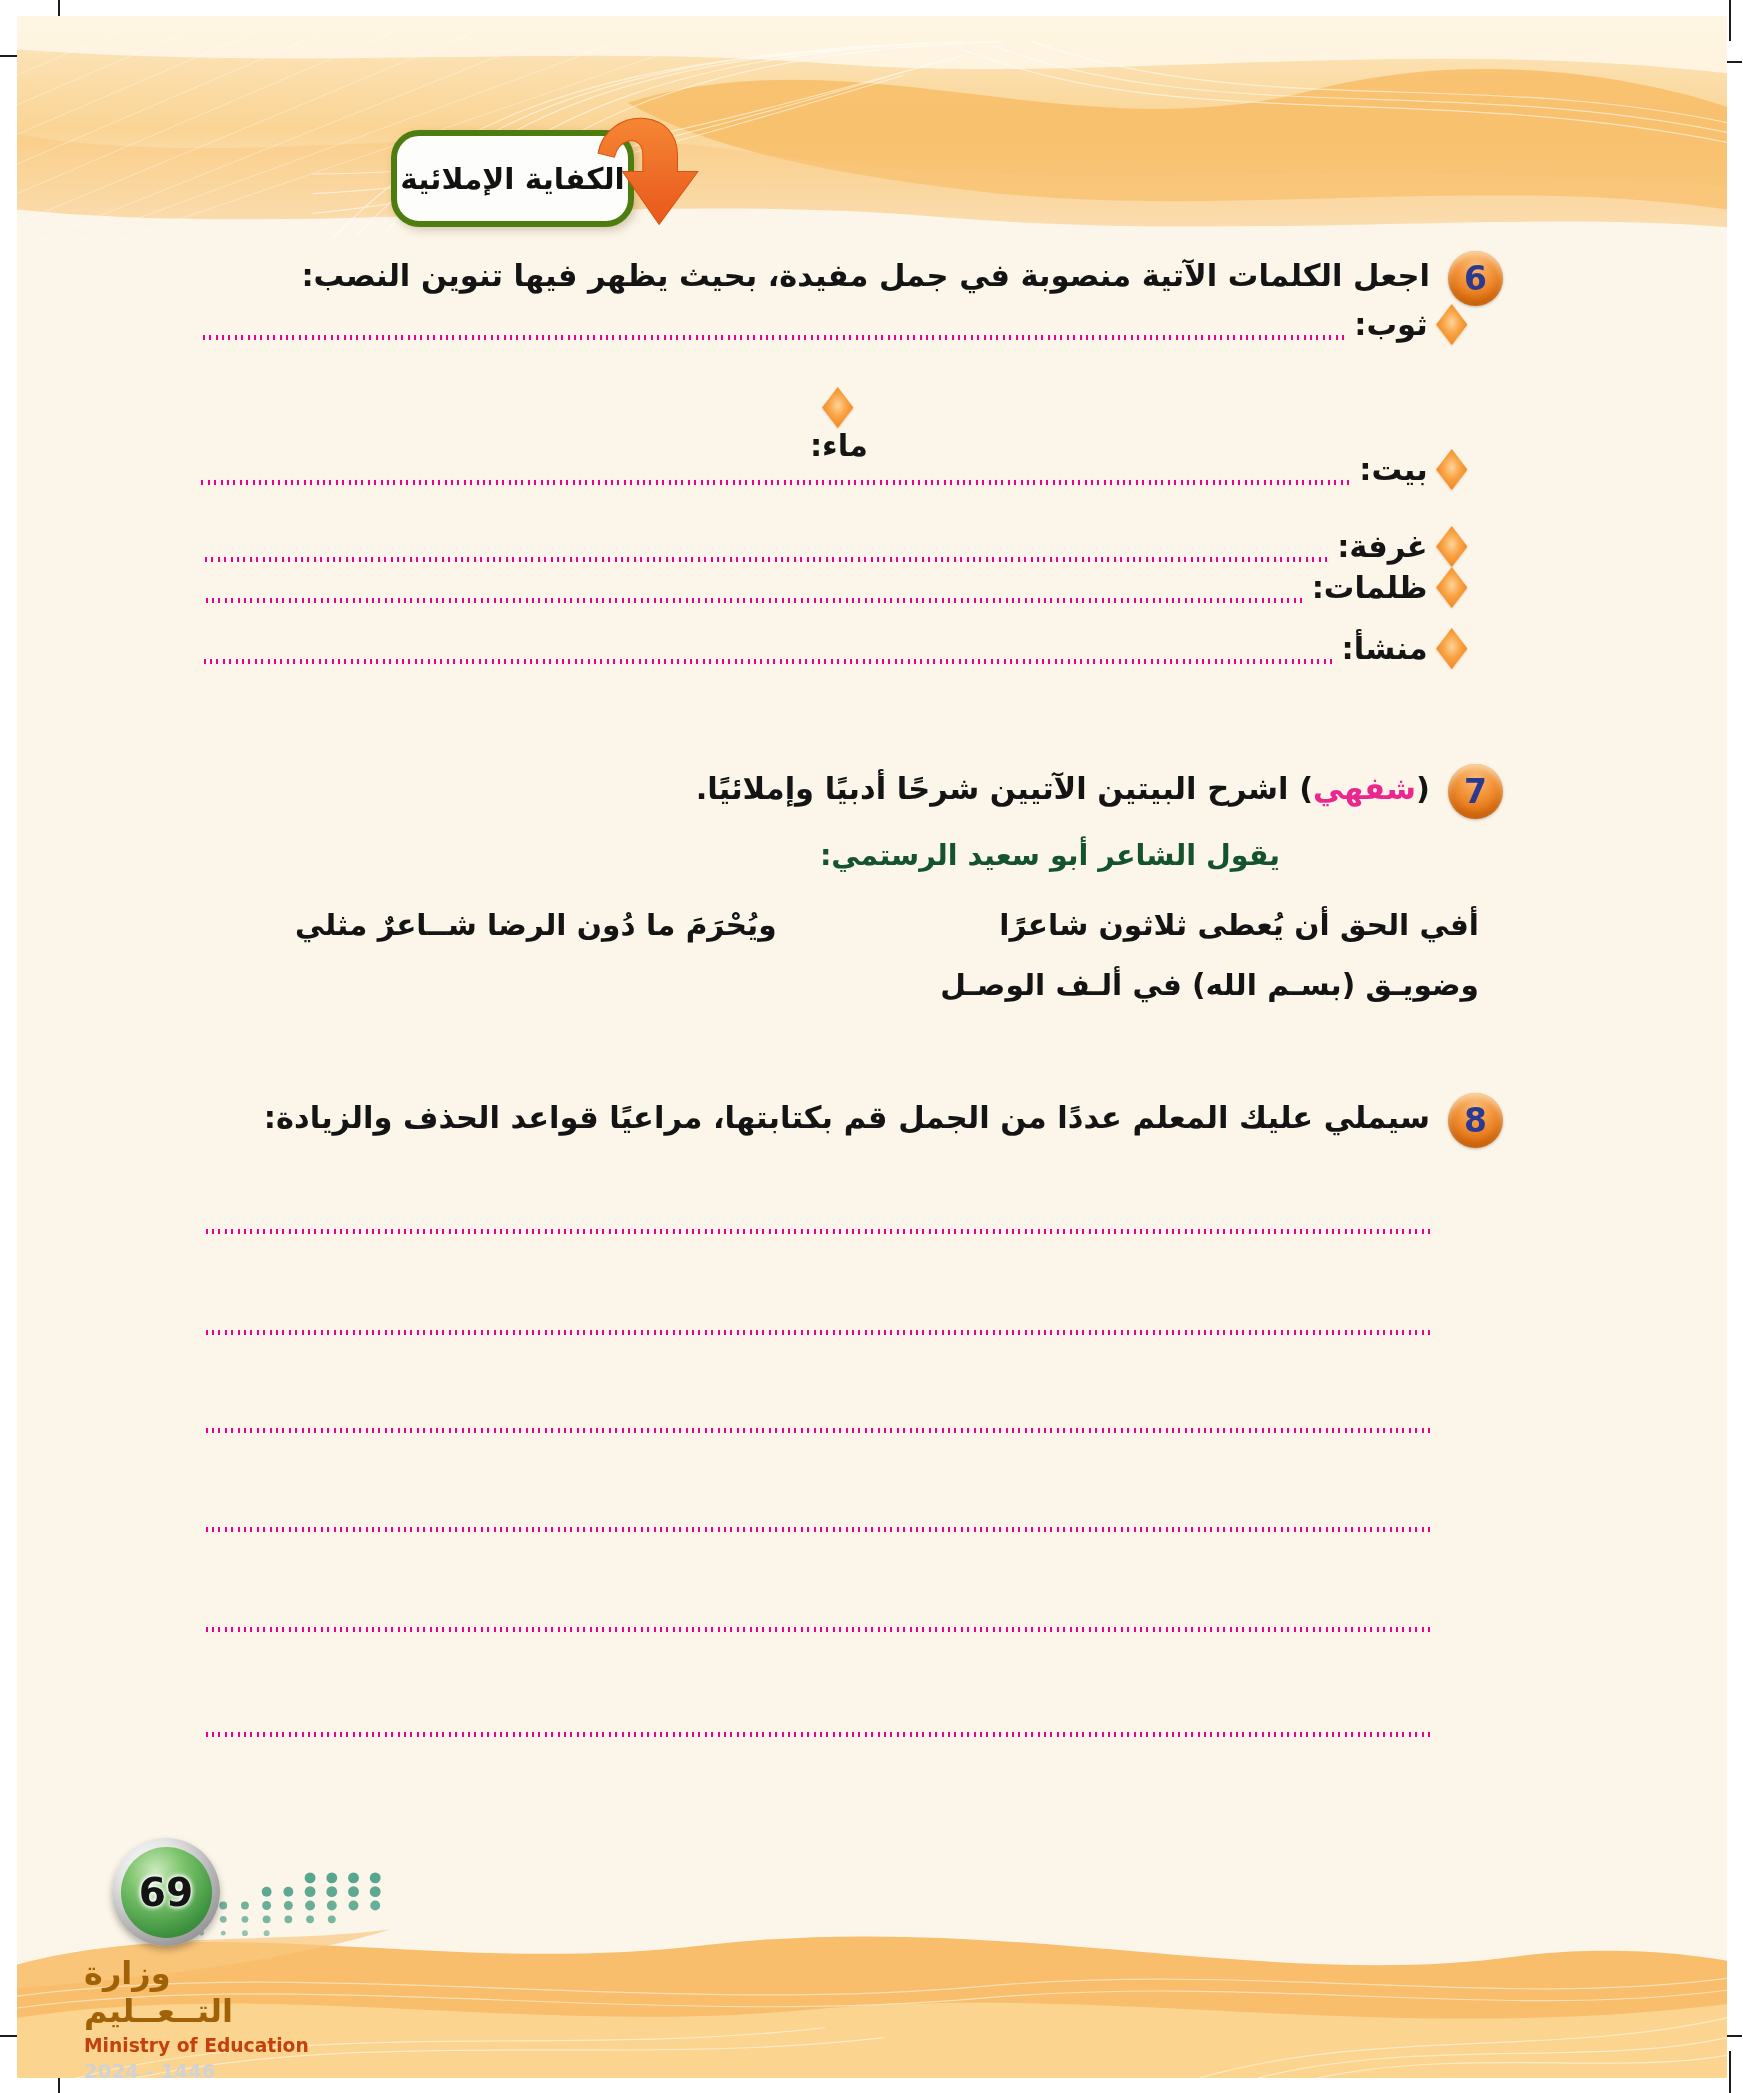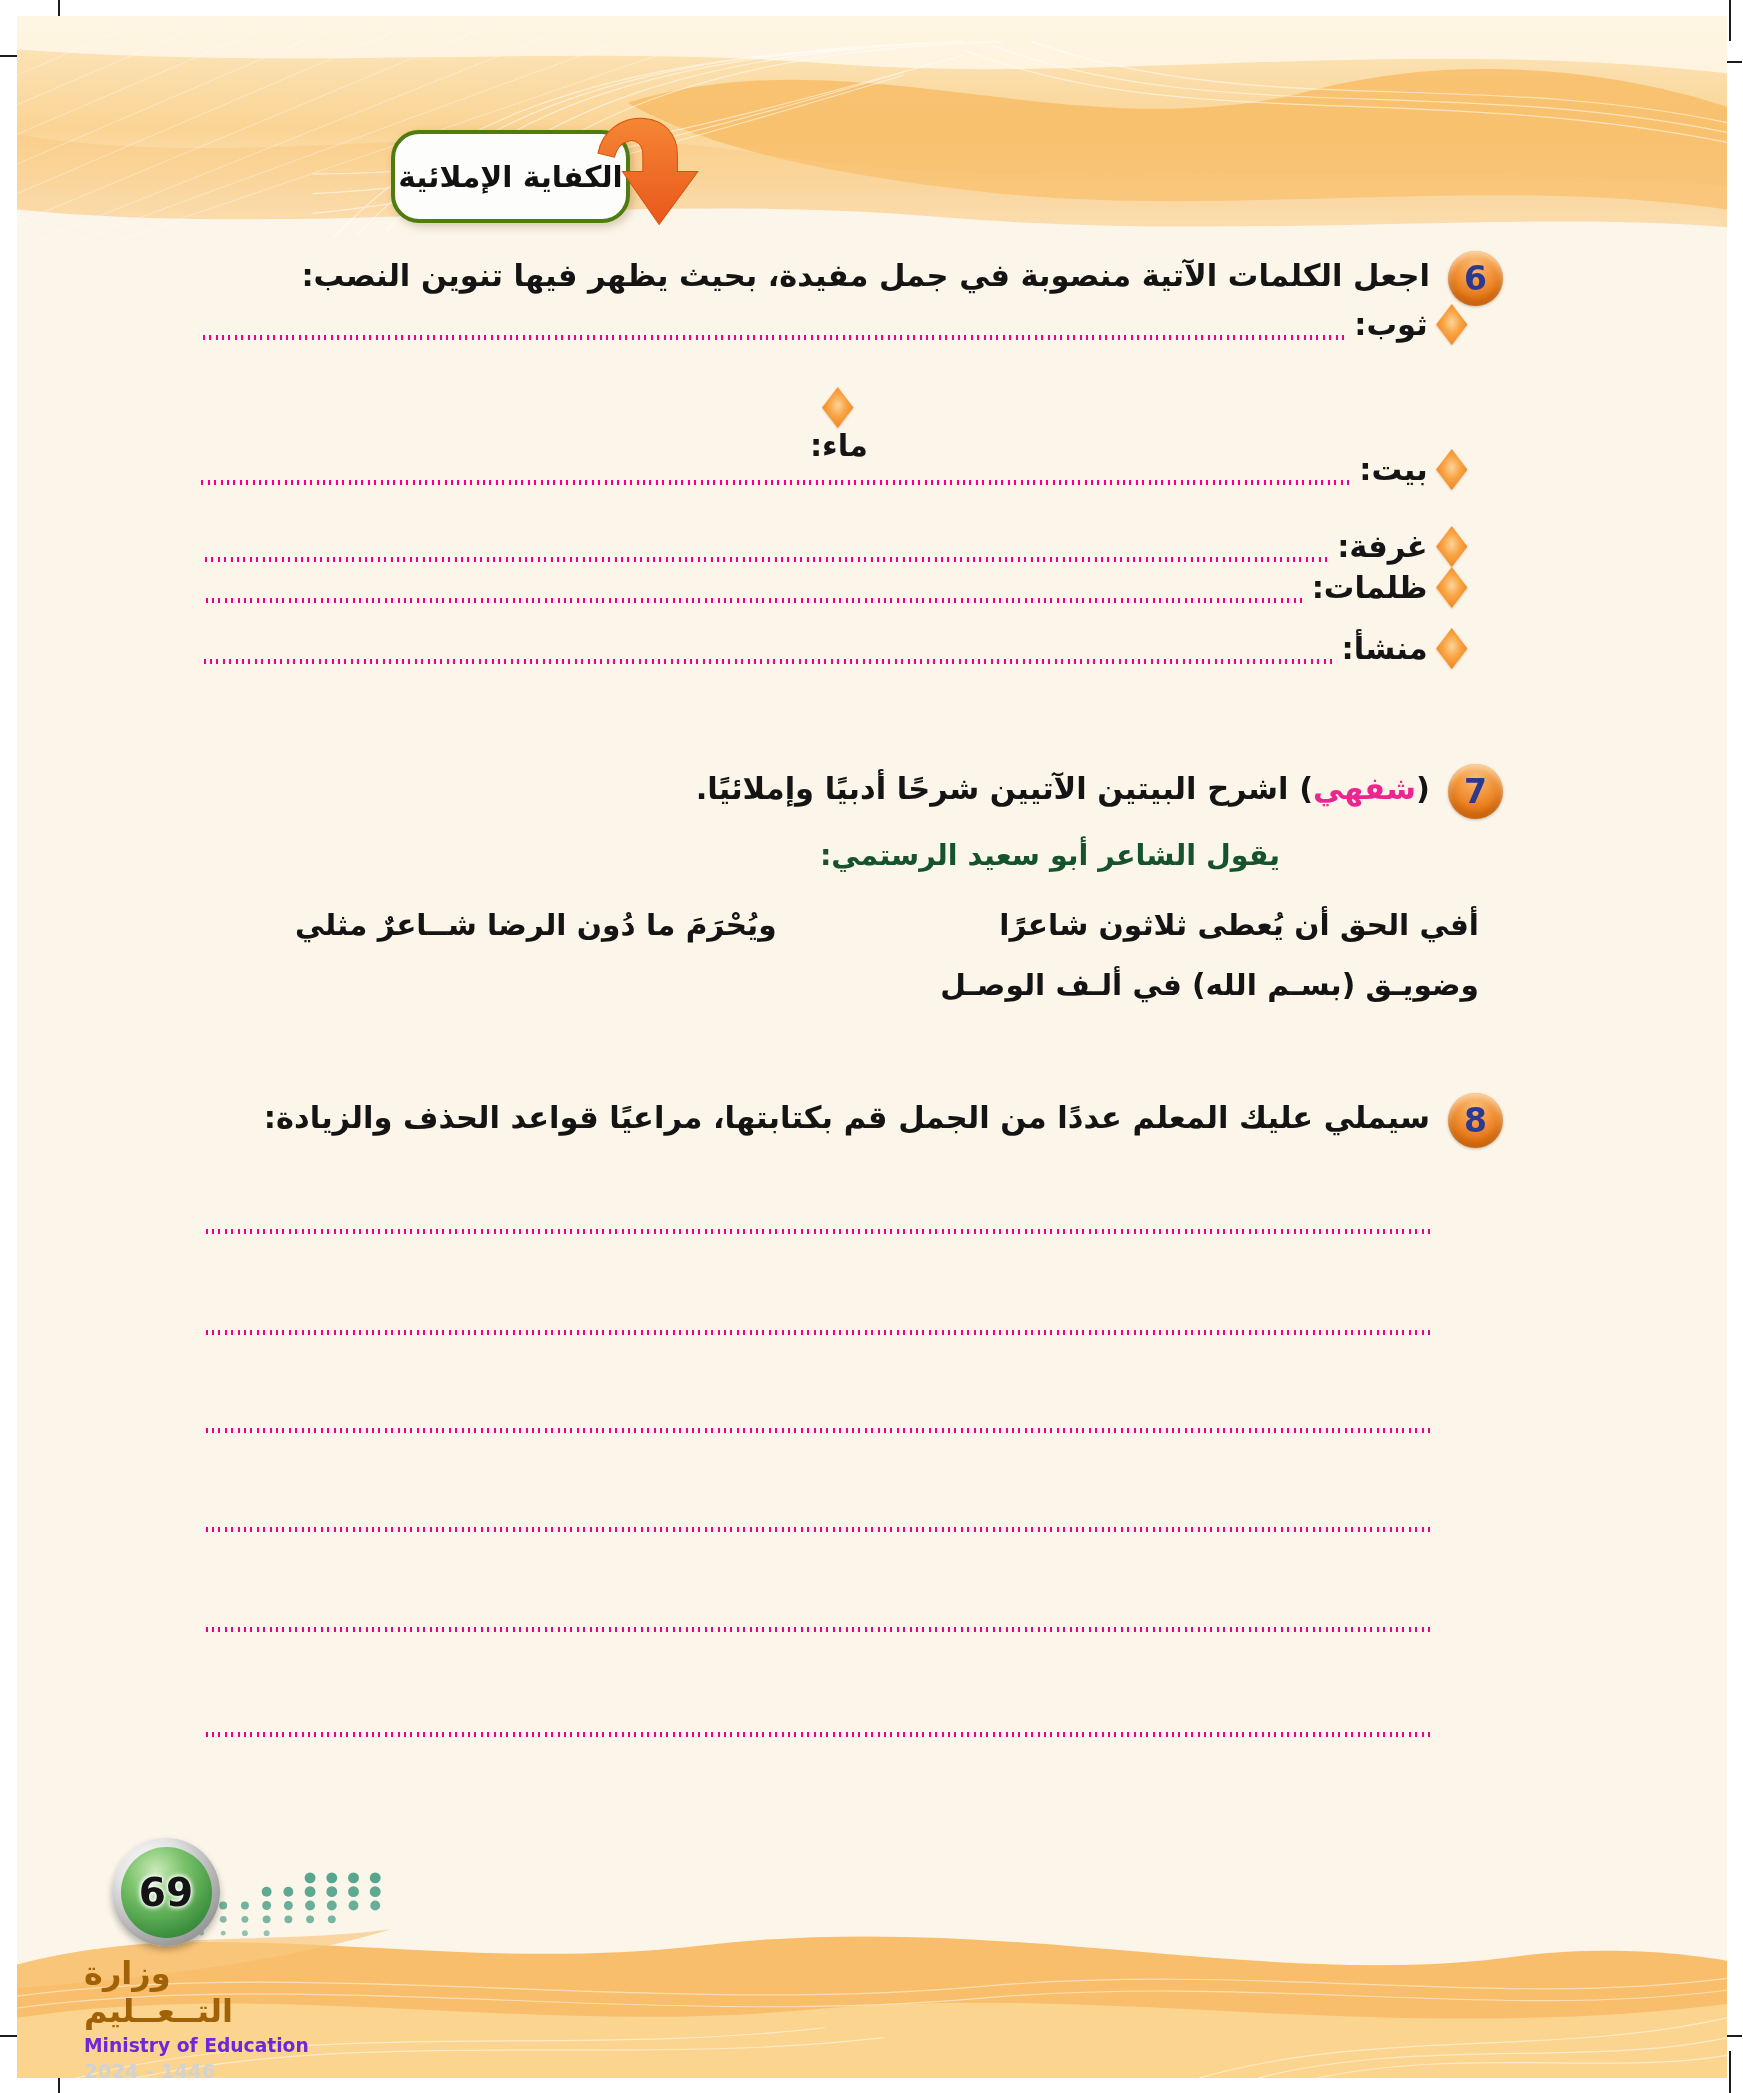--- a/index.html
+++ b/index.html
@@ -13,21 +13,21 @@
   
   .crop { position:absolute; background:#1c1c1c; }
 
   
   .header-art { position:absolute; left:17.7px; top:15.8px; width:1710px; height:227px; }
   .footer-art { position:absolute; left:17.7px; top:1870px; width:1710px; height:208px; }
 
   
   .title-badge {
     position:absolute; left:392px; top:130px; width:231px; height:85px;
-    background:#FDFDFB; border:4px solid #4d7c0f; border-radius:28px;
+    background:#FDFDFB; border:6px solid #4d7c0f; border-radius:28px;
     box-shadow:3px 3.9px 8.9px rgba(120,90,40,.28);
     display:flex; align-items:center; justify-content:center;
   }
   .title-text { font-size:29.6px; font-weight:bold; color:#121212; white-space:nowrap; }
   .title-arrow { position:absolute; left:597px; top:112px; width:112px; height:118px; }
 
   
   .qbadge {
     position:absolute; right:240px; width:55px; height:55px; border-radius:50%;
     background:radial-gradient(circle at 50% 26%, #F9BC78 0%, #F29136 40%, #E87713 72%, #D96B0C 100%);
@@ -71,21 +71,21 @@
     width:91px; height:91px; border-radius:50%;
     background:radial-gradient(circle at 38% 26%, #CBE9BB 0%, #7CC46C 32%, #3F9340 72%, #2C6F31 100%);
     display:flex; align-items:center; justify-content:center;
   }
   .pagenum { font-size:39px; font-weight:bold; color:#141414; text-shadow:0 0 3px #fff, 0 0 4.9px #fff, 0 0 6.9px #fff; }
 
   .dots-pattern { position:absolute; left:165px; top:1868px; width:227px; height:77px; z-index:4; }
 
   .ministry { position:absolute; left:85px; top:1954px; width:236px; direction:ltr; text-align:left; z-index:5; }
   .m-ar { font-size:32px; font-weight:bold; color:#a16207; letter-spacing:1px; }
-  .m-en { font-size:18.7px; font-weight:bold; color:#6d28d9; margin-top:4.9px; }
+  .m-en { font-size:18.7px; font-weight:bold; color:#c2410c; margin-top:4.9px; }
   .m-yr { font-size:19.7px; font-weight:bold; color:#D2D2D2; margin-top:3.9px; }
 </style>
 </head>
 <body>
 
 <div class="page">
 
   
   <svg width="0" height="0" aria-hidden="true">
     <defs>

